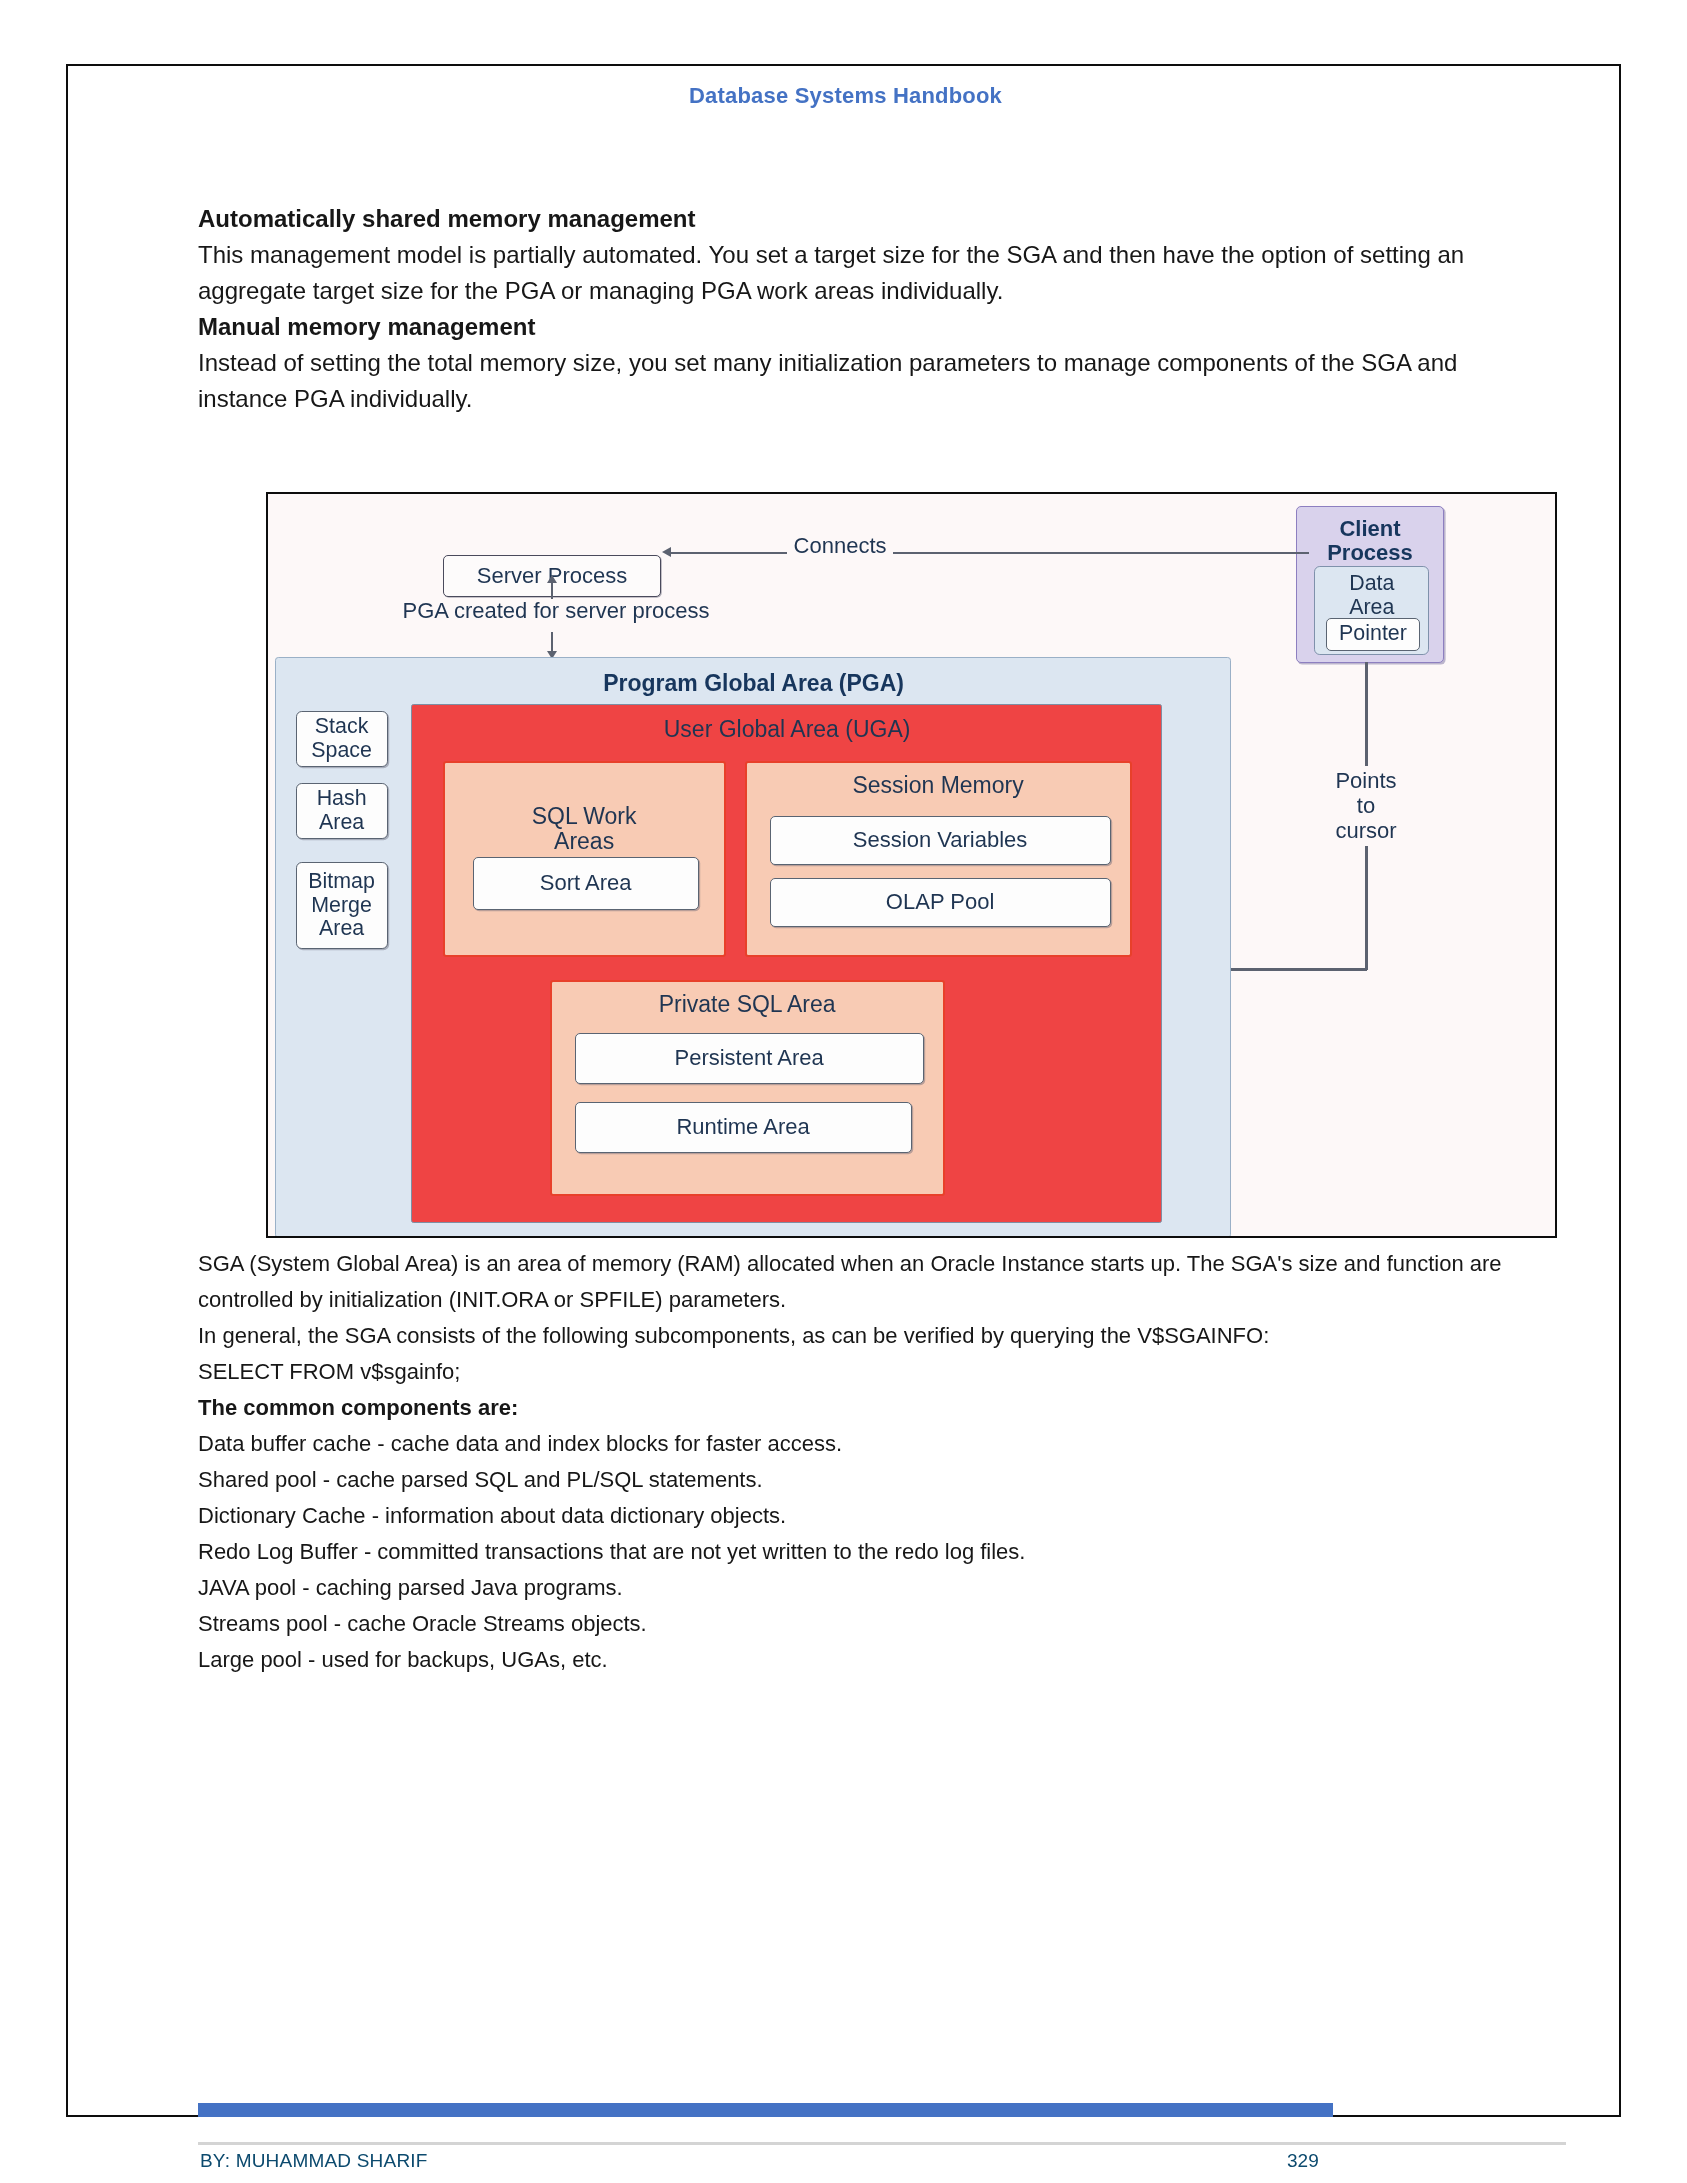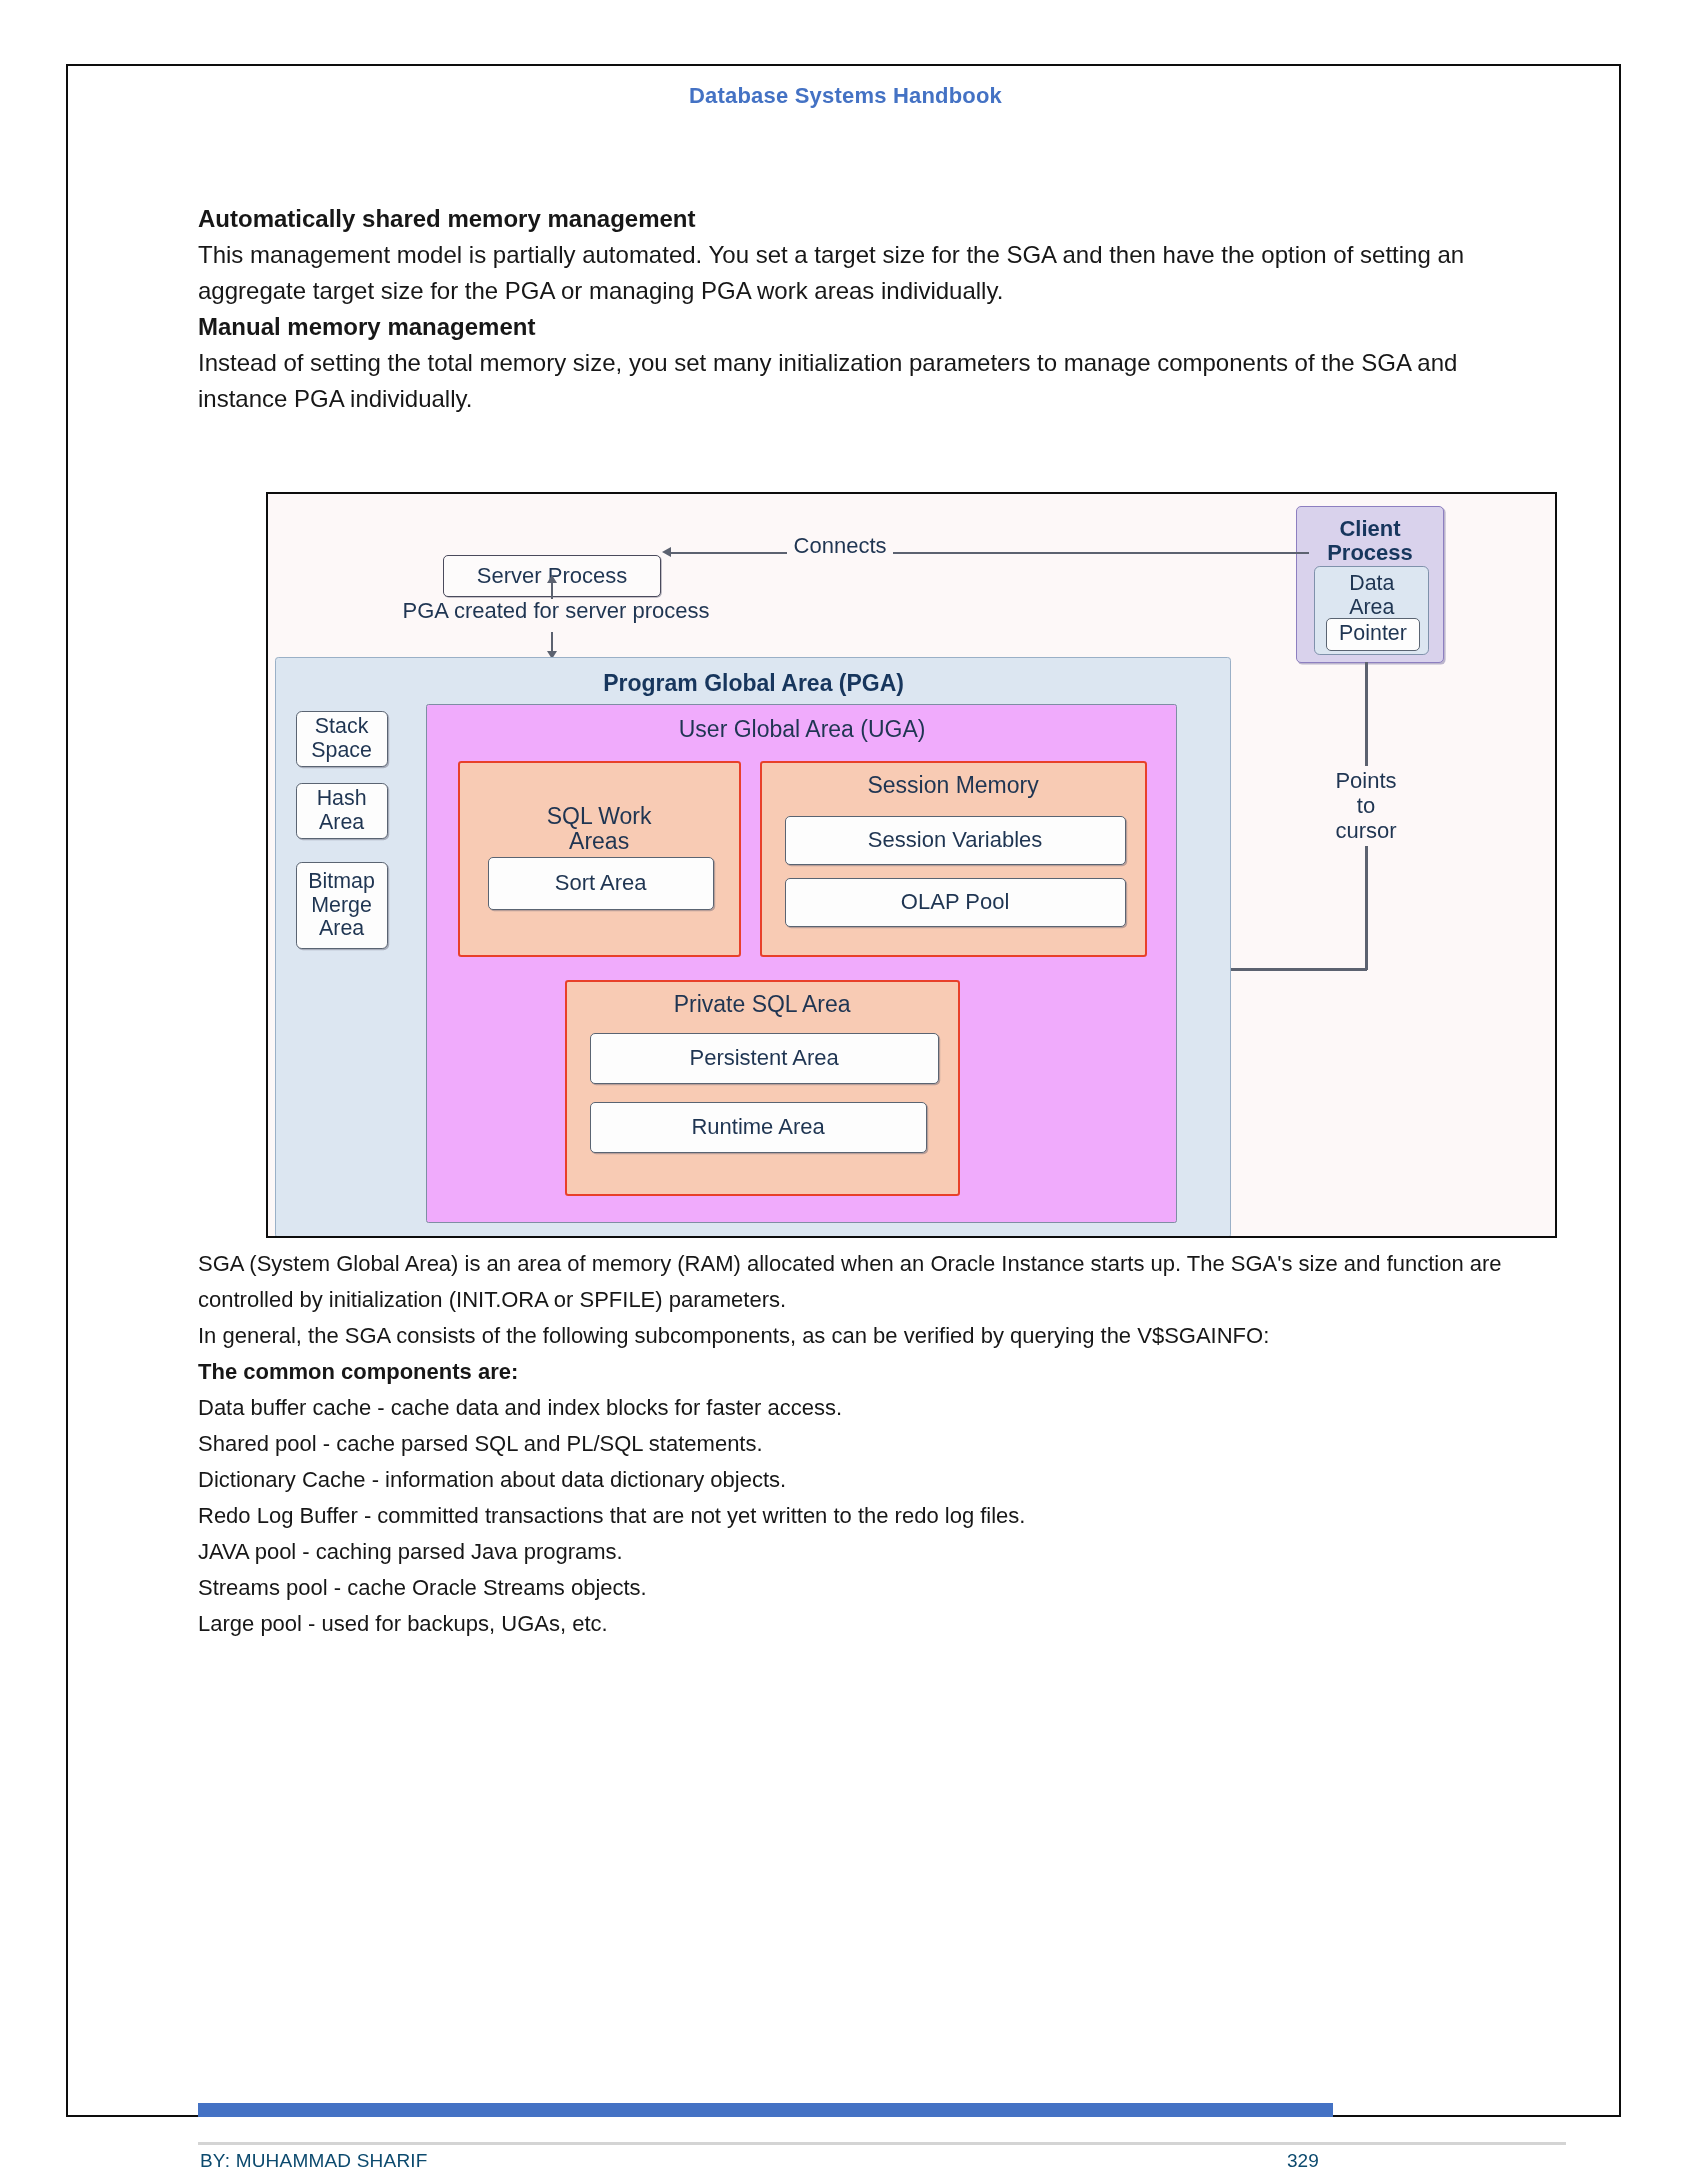--- a/index.html
+++ b/index.html
@@ -241,23 +241,23 @@
     font-size: 21.4px;
     box-shadow: 1.2px 1.2px 0 rgba(90,90,110,.4);
   }
   #stack-space { top: 53px; height: 56px; }
   #hash-area   { top: 125px; height: 56px; }
   #bitmap-merge-area { top: 204px; height: 87px; }
 
   
   #uga-panel {
     position: absolute;
-    left: 150px; top: 46px;
+    left: 135px; top: 46px;
     width: 751px; height: 519px;
-    background: #f0abfc;
+    background: #ef4444;
     border: 1.6px solid #7e8ea3;
     border-radius: 2.5px;
   }
   #uga-title {
     position: absolute;
     left: 0; top: 11.5px;
     width: 751px;
     font-size: 23px;
   }
 
@@ -394,20 +394,21 @@
           <div id="persistent-area" class="white-inner fig-text">Persistent Area</div>
           <div id="runtime-area" class="white-inner fig-text">Runtime Area</div>
         </div>
       </div>
     </div>
   </div>
 
   <div id="lower-text">
     <p class="para">SGA (System Global Area) is an area of memory (RAM) allocated when an Oracle Instance starts up. The SGA's size and function are controlled by initialization (INIT.ORA or SPFILE) parameters.</p>
     <p class="para">In general, the SGA consists of the following subcomponents, as can be verified by querying the V$SGAINFO:</p>
+    <p class="para">SELECT FROM v$sgainfo;</p>
     <p class="para bold">The common components are:</p>
     <div id="components-list">
       <p class="para">Data buffer cache - cache data and index blocks for faster access.</p>
       <p class="para">Shared pool - cache parsed SQL and PL/SQL statements.</p>
       <p class="para">Dictionary Cache - information about data dictionary objects.</p>
       <p class="para">Redo Log Buffer - committed transactions that are not yet written to the redo log files.</p>
       <p class="para">JAVA pool - caching parsed Java programs.</p>
       <p class="para">Streams pool - cache Oracle Streams objects.</p>
       <p class="para">Large pool - used for backups, UGAs, etc.</p>
     </div>

